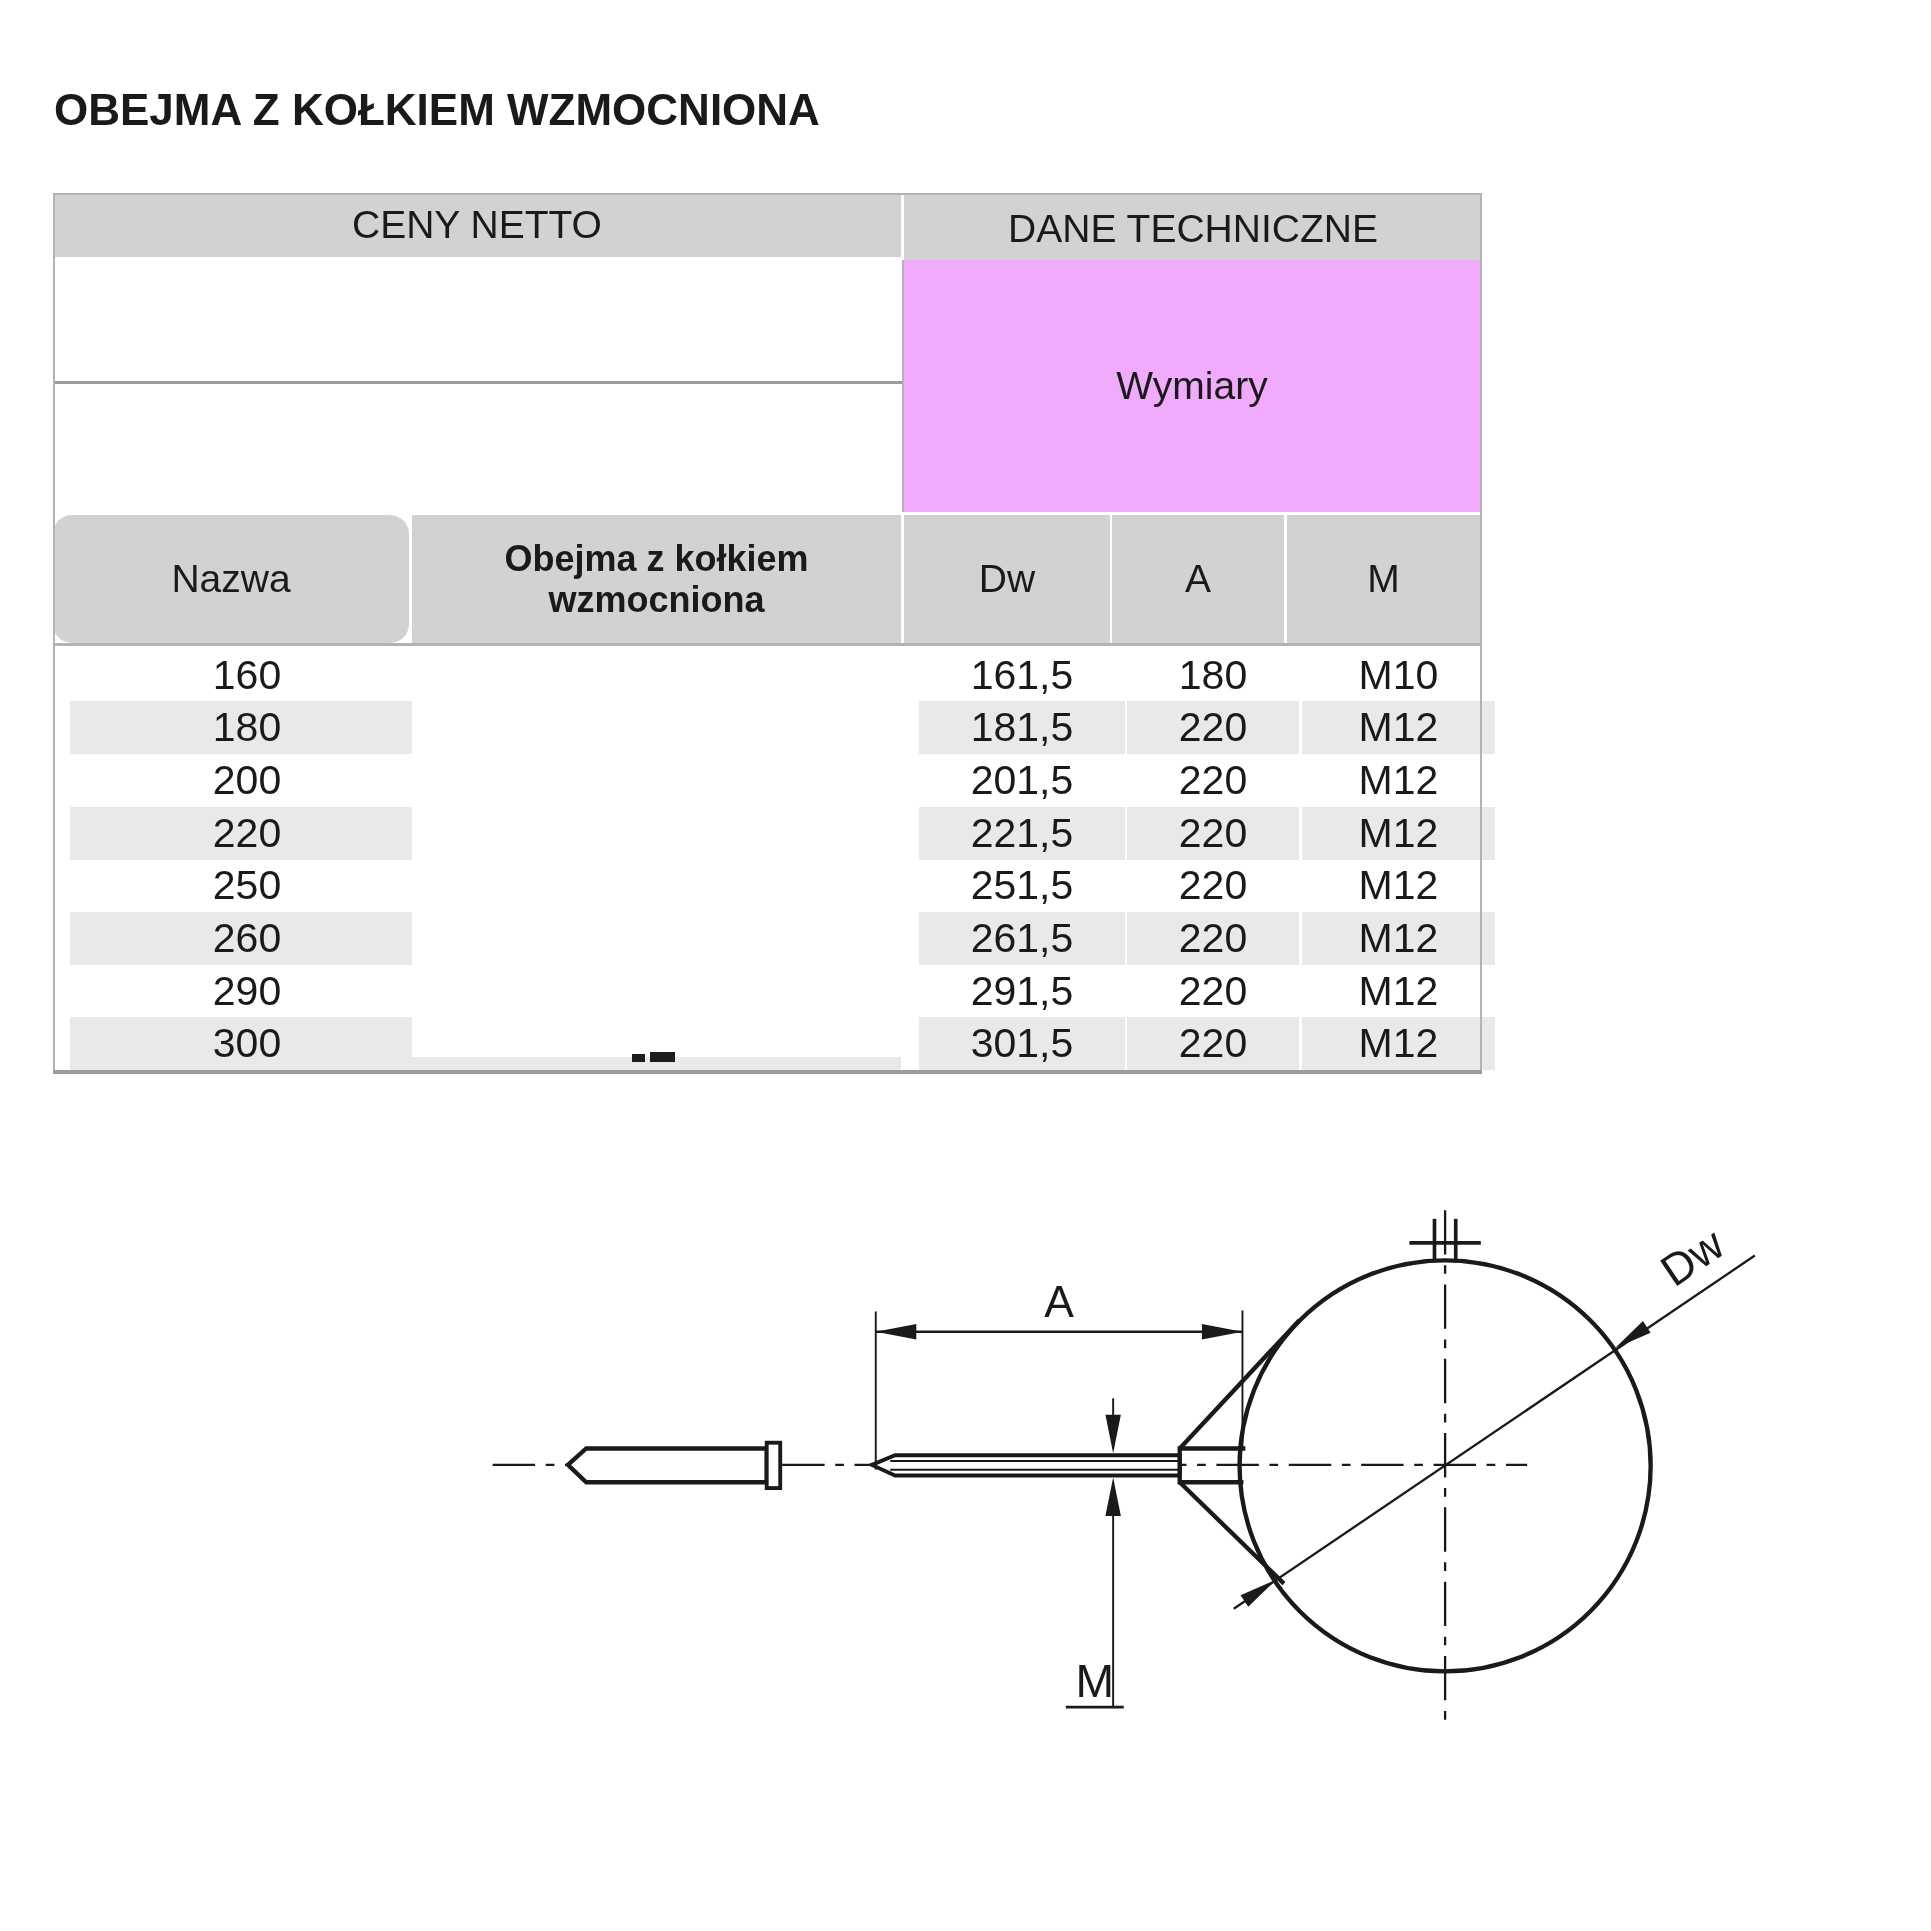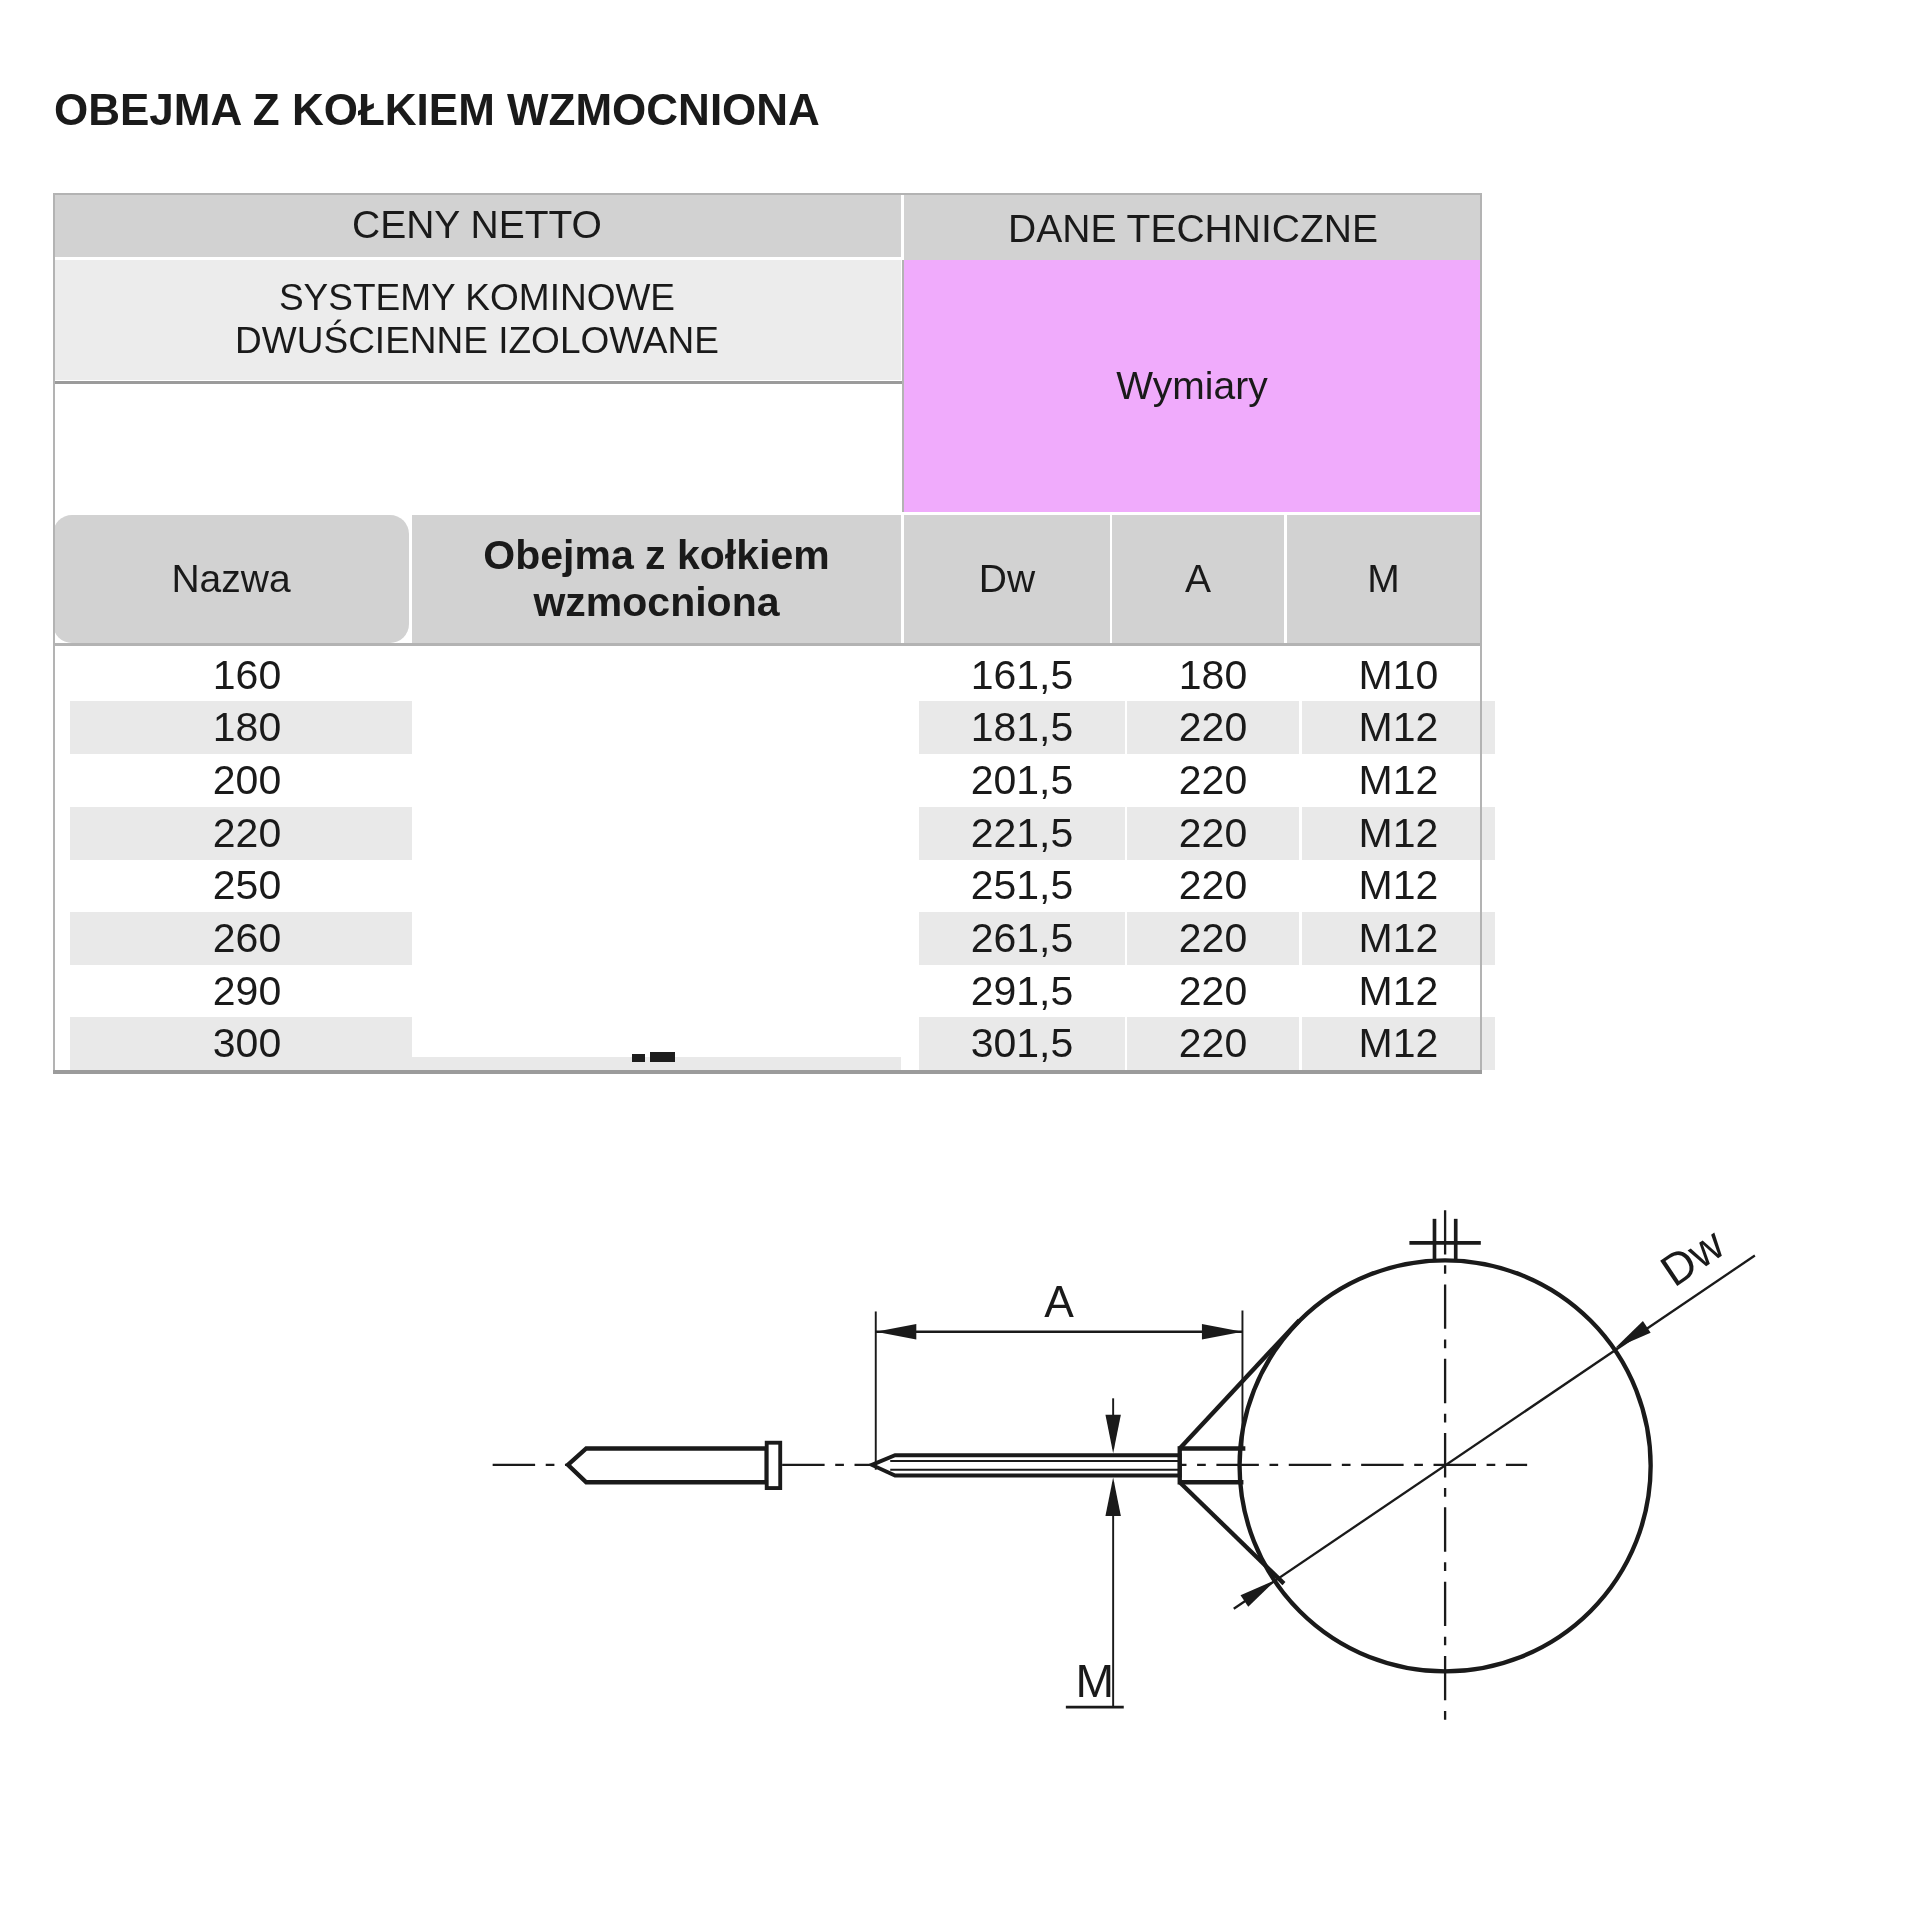--- a/index.html
+++ b/index.html
@@ -25,40 +25,34 @@
   .cell-dw{left:904px;width:206px;}
   .cell-a{left:1112px;width:172px;}
   .cell-m{left:1287px;width:193px;}
   .drow.alt .dcell{background:#e9e9e9;}
 
   #img-cell{left:412px;top:649px;width:489px;height:421px;background:#ffffff;}
   #img-cell .strip{position:absolute;left:0;bottom:0;width:100%;height:12.6px;background:#e9e9e9;}
   #img-cell .mark1{position:absolute;left:220px;top:405px;width:12.6px;height:7.7px;background:#1d1d1d;}
   #img-cell .mark2{position:absolute;left:238px;top:403px;width:25px;height:9.7px;background:#1d1d1d;}
 
-  #product-hdr{font-weight:bold;font-size:41px;}
+  #product-hdr{font-weight:bold;font-size:36px;}
   #sub-left{font-size:37px;}
   svg text{font-family:"Liberation Sans",sans-serif;fill:#1a1a1a;}
 </style>
 </head>
 <body>
 
 <div id="page">
 
   <div class="abs" id="title">OBEJMA Z KOŁKIEM WZMOCNIONA</div>
 
   <div class="tcell gray-hdr" style="left:53px;top:193px;width:848px;height:64px;">CENY NETTO</div>
   <div class="tcell gray-hdr" style="left:904px;top:193px;width:578px;height:72px;">DANE TECHNICZNE</div>
 
-  <div class="tcell gray-sub" id="sub-left" style="left:53px;top:260px;width:848px;height:120px;">
-    <div>
-      <div>SYSTEMY KOMINOWE</div>
-      <div>DWUŚCIENNE IZOLOWANE</div>
-    </div>
-  </div>
   <div class="rule" style="left:53px;top:381px;width:851px;height:2.9px;"></div>
 
   <div class="tcell" style="left:904px;top:260px;width:576px;height:252px;background:#f0abfc;">Wymiary</div>
   <div class="bline" style="left:902px;top:260px;width:1.9px;height:252px;"></div>
 
   <div class="tcell gray-hdr" style="left:53px;top:515px;width:356px;height:128px;border-radius:19px;">Nazwa</div>
   <div class="tcell gray-hdr" id="product-hdr" style="left:412px;top:515px;width:489px;height:128px;">
     <div>
       <div>Obejma z kołkiem</div>
       <div>wzmocniona</div>

